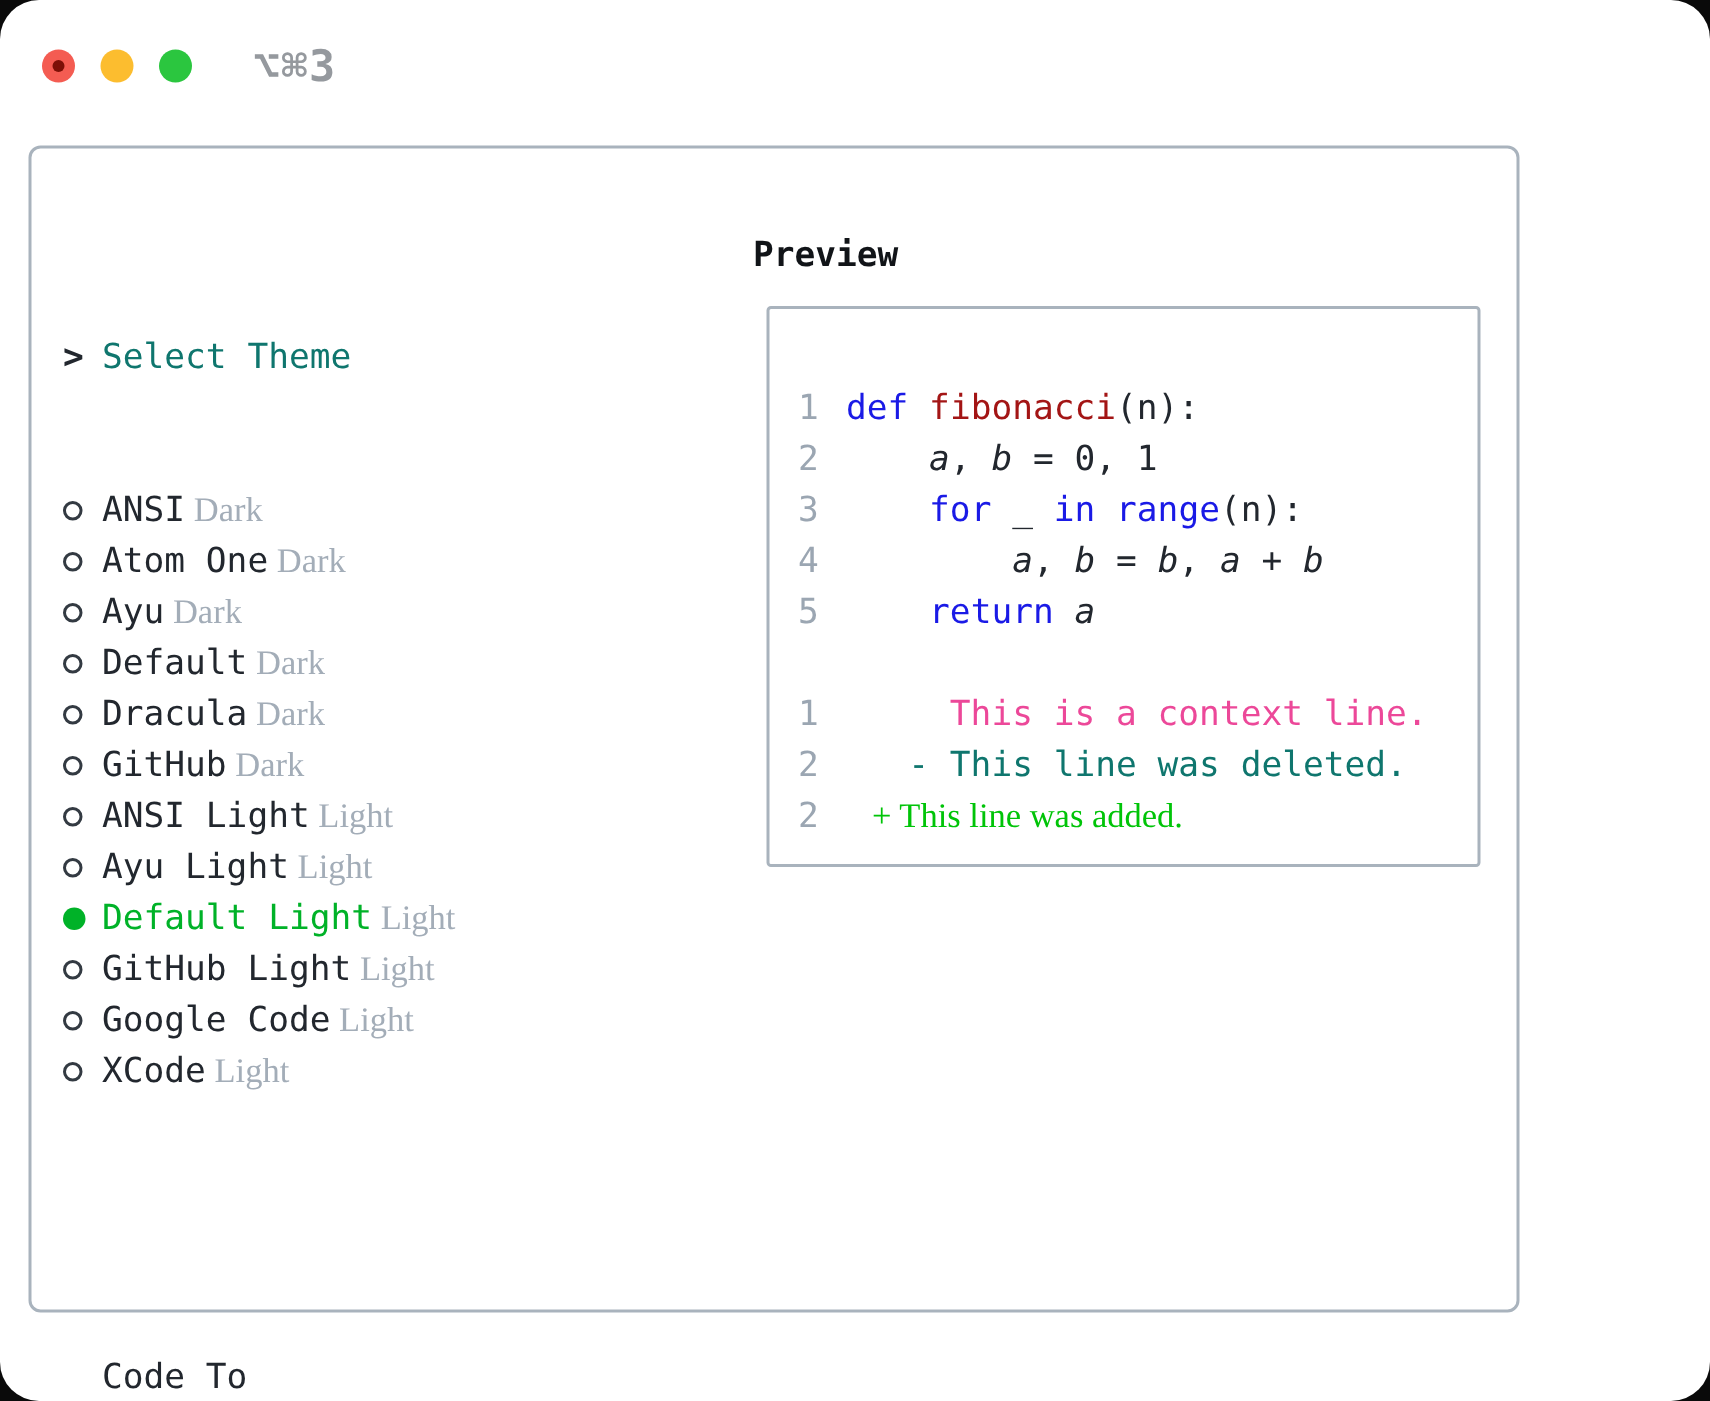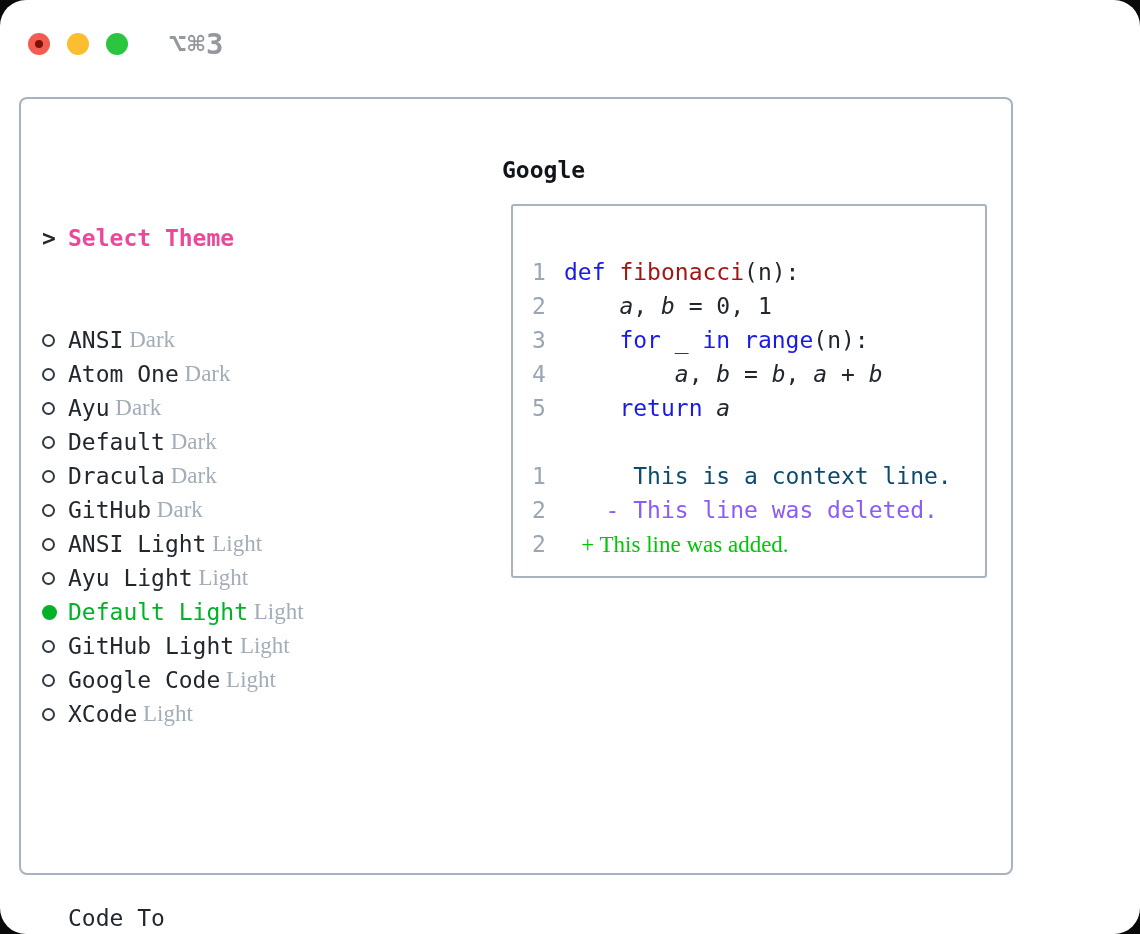--- a/index.html
+++ b/index.html
@@ -57,21 +57,21 @@
   }
   .caret { font-weight: bold; color: #22272e; }
   .ring {
     width: 13px; height: 13px; border-radius: 50%;
     border: 2px solid #333a42; display: inline-block;
   }
   .dot {
     width: 15px; height: 15px; border-radius: 50%;
     background: #00b228; display: inline-block;
   }
-  .title-text { font-weight: bold; color: #ec4899; }
+  .title-text { font-weight: normal; color: #0f766e; }
   .muted { color: #a3adb8; font-family: Liberation Serif, serif; }
   .sel { color: #00b228; }
   
   .preview-title {
     position: absolute; left: 481px; top: 54px; height: 34px;
     display: flex; align-items: center;
     font-size: 23px; font-weight: bold; color: #111418;
   }
   .preview-box {
     position: absolute; left: 490px; top: 105px;
@@ -82,22 +82,22 @@
   .plines {
     position: absolute; left: 19px; top: 49px;
     font-size: 23px; line-height: 34px; white-space: pre;
   }
   .pline { height: 34px; white-space: pre; }
   .lnum { display: inline-block; width: 32px; color: #9ba6b2; }
   .tok.kw  { color: #1a1ae6; }
   .tok.fn  { color: #a31515; }
   .tok.pl  { color: #22272e; }
   .tok.var { color: #22272e; font-style: italic; }
-  .dtxt.ctx { color: #0c4a6e; }
-  .dtxt.del { color: #8b5cf6; }
+  .dtxt.ctx { color: #ec4899; }
+  .dtxt.del { color: #0f766e; }
   .dtxt.add { color: #00c408; font-family: Liberation Serif, serif; }
 </style>
 </head>
 <body>
 
 <div class="window">
 
   <div class="titlebar">
     <span class="tl red"></span>
     <span class="tl yellow"></span>
@@ -114,21 +114,21 @@
       <div id="theme-items"><div class="row"><span class="mark"><span class="ring"></span></span><span>ANSI</span><span class="muted"> Dark</span></div><div class="row"><span class="mark"><span class="ring"></span></span><span>Atom One</span><span class="muted"> Dark</span></div><div class="row"><span class="mark"><span class="ring"></span></span><span>Ayu</span><span class="muted"> Dark</span></div><div class="row"><span class="mark"><span class="ring"></span></span><span>Default</span><span class="muted"> Dark</span></div><div class="row"><span class="mark"><span class="ring"></span></span><span>Dracula</span><span class="muted"> Dark</span></div><div class="row"><span class="mark"><span class="ring"></span></span><span>GitHub</span><span class="muted"> Dark</span></div><div class="row"><span class="mark"><span class="ring"></span></span><span>ANSI Light</span><span class="muted"> Light</span></div><div class="row"><span class="mark"><span class="ring"></span></span><span>Ayu Light</span><span class="muted"> Light</span></div><div class="row"><span class="mark"><span class="dot"></span></span><span class="sel">Default Light</span><span class="muted"> Light</span></div><div class="row"><span class="mark"><span class="ring"></span></span><span>GitHub Light</span><span class="muted"> Light</span></div><div class="row"><span class="mark"><span class="ring"></span></span><span>Google Code</span><span class="muted"> Light</span></div><div class="row"><span class="mark"><span class="ring"></span></span><span>XCode</span><span class="muted"> Light</span></div></div>
       <div class="row"></div>
       <div class="row">
         <span class="mark"></span><span>Code To</span>
       </div>
       
       
       
     </div>
 
-    <div class="preview-title">Google</div>
+    <div class="preview-title">Preview</div>
 
     <div class="preview-box">
       <div class="plines" id="preview-lines"><div class="pline"><span class="lnum">1</span><span class="tok kw">def</span><span class="tok pl"> </span><span class="tok fn">fibonacci</span><span class="tok pl">(n):</span></div><div class="pline"><span class="lnum">2</span><span class="tok pl">    </span><span class="tok var">a</span><span class="tok pl">, </span><span class="tok var">b</span><span class="tok pl"> = 0, 1</span></div><div class="pline"><span class="lnum">3</span><span class="tok pl">    </span><span class="tok kw">for</span><span class="tok pl"> _ </span><span class="tok kw">in</span><span class="tok pl"> </span><span class="tok kw">range</span><span class="tok pl">(n):</span></div><div class="pline"><span class="lnum">4</span><span class="tok pl">        </span><span class="tok var">a</span><span class="tok pl">, </span><span class="tok var">b</span><span class="tok pl"> = </span><span class="tok var">b</span><span class="tok pl">, </span><span class="tok var">a</span><span class="tok pl"> + </span><span class="tok var">b</span></div><div class="pline"><span class="lnum">5</span><span class="tok pl">    </span><span class="tok kw">return</span><span class="tok pl"> </span><span class="tok var">a</span></div><div class="pline"></div><div class="pline"><span class="lnum">1</span><span class="dtxt ctx">     This is a context line.</span></div><div class="pline"><span class="lnum">2</span><span class="dtxt del">   - This line was deleted.</span></div><div class="pline"><span class="lnum">2</span><span class="dtxt add">   + This line was added.</span></div></div>
     </div>
 
   </div>
 
 </div>
 
 </body></html>

